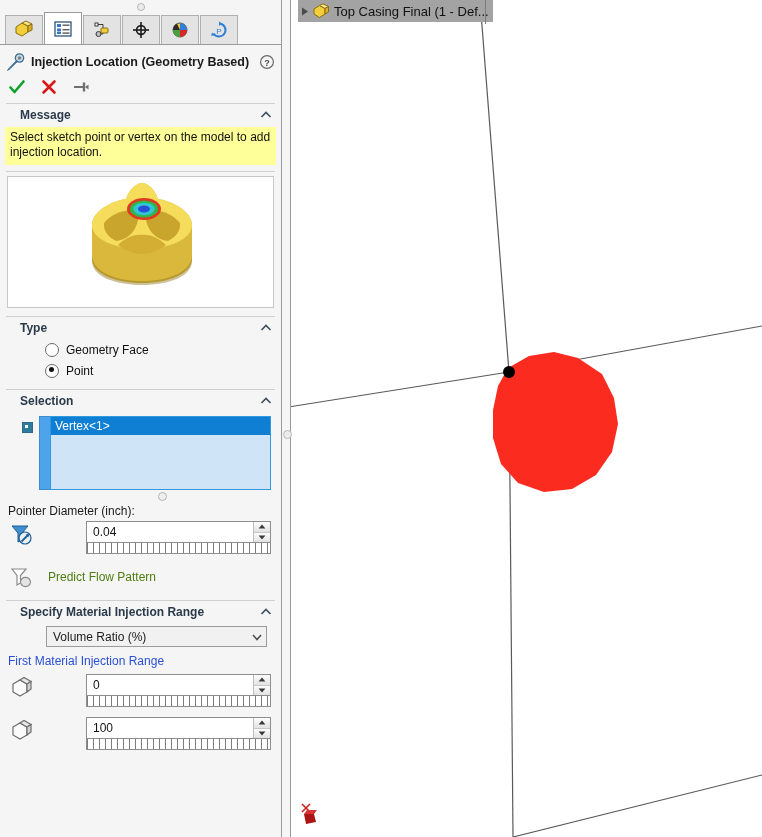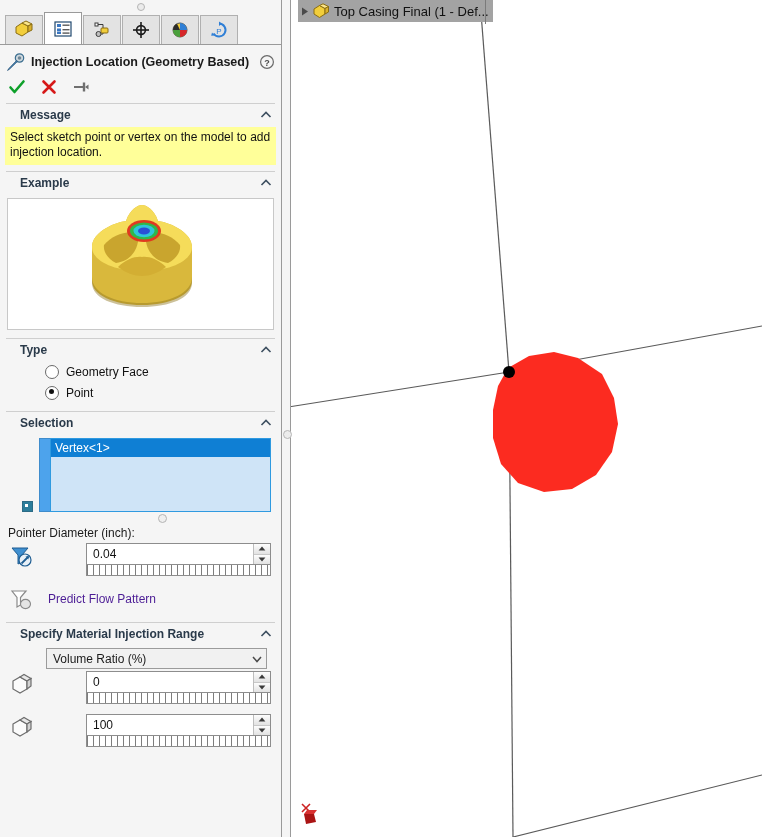--- a/index.html
+++ b/index.html
@@ -72,21 +72,21 @@
   .radio{
     width:12px;height:12px;border-radius:50%;border:1px solid #6a6a6a;background:#fff;
     margin-right:7px;position:relative;flex:none;
   }
   .radio.on::after{
     content:"";position:absolute;left:2.5px;top:2.5px;width:5px;height:5px;
     border-radius:50%;background:#111;
   }
 
   
-  .sel-wrap{display:flex;align-items:flex-end;padding:4px 10px 0 10px;}
+  .sel-wrap{display:flex;align-items:flex-start;padding:4px 10px 0 10px;}
   .sel-mark{width:9px;height:9px;margin:6px 6px 0 12px;flex:none;
     border:1px solid #2c6b86;background:#2c7d9b;}
   .sel-mark i{display:block;width:3px;height:3px;margin:2px;background:#ffffff;}
   .sel-bar{width:11px;height:74px;background:#4da3ec;border:1px solid #3f8ccc;
     border-right:none;box-sizing:border-box;flex:none;}
   .sel-list{
     flex:1;height:74px;background:#cfe4f7;border:1px solid #2f9ae0;
     box-sizing:border-box;overflow:hidden;
   }
   .sel-item{
@@ -116,21 +116,21 @@
   }
   .spin div:first-child{border-bottom:1px solid #c8c8c8;}
   .tickbar{
     height:11px;border:1px solid #8d8d8d;border-top:none;box-sizing:border-box;
     background:
       repeating-linear-gradient(90deg,#7d7d7d 0 1px,#ffffff 1px 6px);
   }
 
   .flowrow{display:flex;align-items:center;padding:8px 0 0 8px;height:30px;}
   .flowrow .nico{width:26px;height:26px;margin-right:14px;flex:none;}
-  .flowrow .ftxt{font-size:12px;color:#4c1d95;}
+  .flowrow .ftxt{font-size:12px;color:#4d7c0f;}
 
   .combo{
     margin:3px 14px 0 46px;height:21px;border:1px solid #9b9b9b;background:#f1f1f1;
     display:flex;align-items:center;box-sizing:border-box;
   }
   .combo .cval{flex:1;padding-left:6px;font-size:12px;color:#1b1b1b;}
   .combo .carrow{width:18px;display:flex;align-items:center;justify-content:center;}
 
   .bluelink{padding:7px 0 4px 8px;font-size:12px;color:#2a4fd6;}
 
@@ -279,28 +279,20 @@
       <span class="chev">
         <svg width="14" height="14" viewBox="0 0 14 14">
             <path d="M2.5 9 L7 4.5 L11.5 9" fill="none" stroke="#3d4f60" stroke-width="1.6"></path>
           </svg>
       </span>
     </div>
     <div class="msgbox">Select sketch point or vertex on the model to add injection location.</div>
 
     <div class="sep" style="margin-top:6px;"></div>
 
-    <div class="sec-head">
-      <span class="lbl">Example</span>
-      <span class="chev">
-        <svg width="14" height="14" viewBox="0 0 14 14">
-            <path d="M2.5 9 L7 4.5 L11.5 9" fill="none" stroke="#3d4f60" stroke-width="1.6"></path>
-          </svg>
-      </span>
-    </div>
     <div class="exbox">
       <svg width="268" height="128" viewBox="0 0 268 128">
         <g>
           <path d="M84 48 C84 34 104 24 118 22 C122 10 130 6 134 6 C138 6 146 10 150 22 C164 24 184 34 184 48 L184 82 C184 96 162 106 134 106 C106 106 84 96 84 82 Z" fill="#d9b83c"></path>
           <path d="M84 48 C84 62 106 72 134 72 C162 72 184 62 184 48 C184 34 164 24 150 22 C146 10 138 6 134 6 C130 6 122 10 118 22 C104 24 84 34 84 48 Z" fill="#f5dc5a"></path>
           <path d="M96 46 C104 36 118 31 130 34 C132 48 124 62 108 64 C100 60 95 53 96 46 Z" fill="#c9a52e"></path>
           <path d="M172 46 C164 36 150 31 138 34 C136 48 144 62 160 64 C168 60 173 53 172 46 Z" fill="#c9a52e"></path>
           <path d="M110 68 C118 60 128 57 134 58 C140 57 150 60 158 68 C150 74 142 77 134 77 C126 77 118 74 110 68 Z" fill="#d3ae33"></path>
           <ellipse cx="136" cy="32" rx="17" ry="11" fill="#e03a20"></ellipse>
           <ellipse cx="136" cy="32" rx="14" ry="8.6" fill="#2fb84a"></ellipse>
@@ -405,20 +397,21 @@
     </div>
     <div class="combo">
       <span class="cval">Volume Ratio (%)</span>
       <span class="carrow">
         <svg width="12" height="12" viewBox="0 0 12 12">
             <path d="M2 4 L6 8.5 L10 4" fill="none" stroke="#4a4a4a" stroke-width="1.5"></path>
           </svg>
       </span>
     </div>
 
+    <div class="bluelink">First Material Injection Range</div>
 
     <div class="numrow" style="margin-top:2px;">
       <span class="nico">
         <svg width="26" height="26" viewBox="0 0 26 26">
           <path d="M5 10 L12 6 L19 10 L19 18 L12 22 L5 18 Z" fill="#fbfbfb" stroke="#6d6d6d" stroke-width="1.2"></path>
           <path d="M12 6 L19 10 L23 7.5 L16 3.5 Z" fill="#e8e8e8" stroke="#6d6d6d" stroke-width="1.2"></path>
           <path d="M19 10 L23 7.5 L23 15 L19 18 Z" fill="#d3d3d3" stroke="#6d6d6d" stroke-width="1.2"></path>
         </svg>
       </span>
       <div class="numblock">

